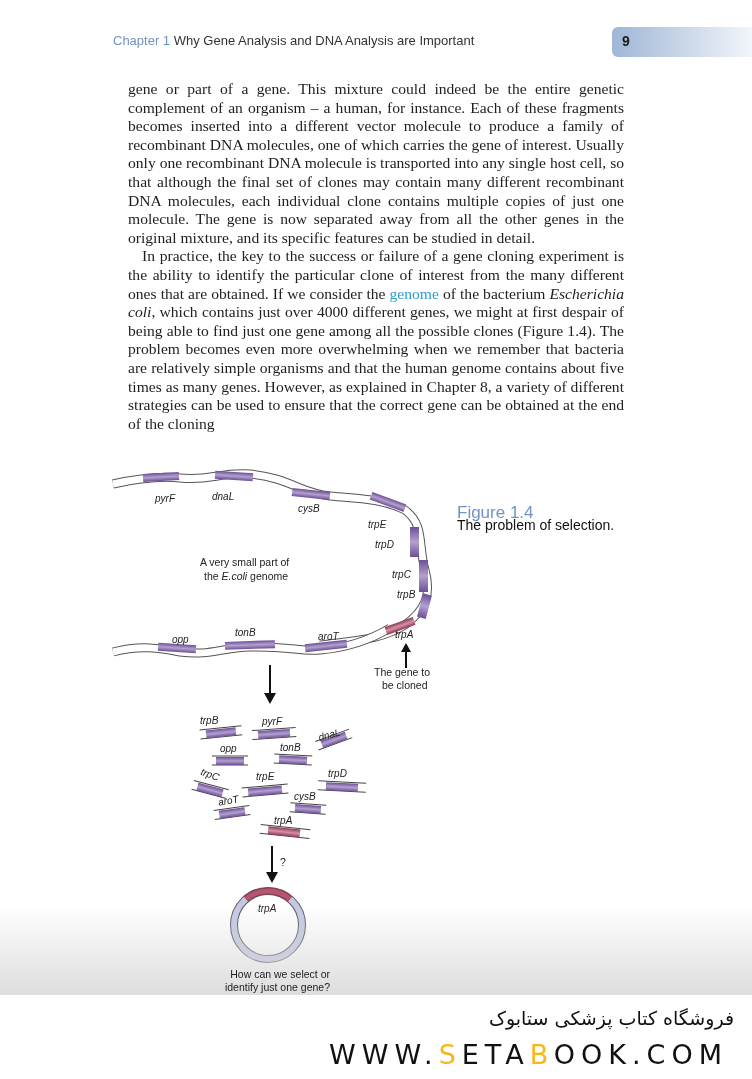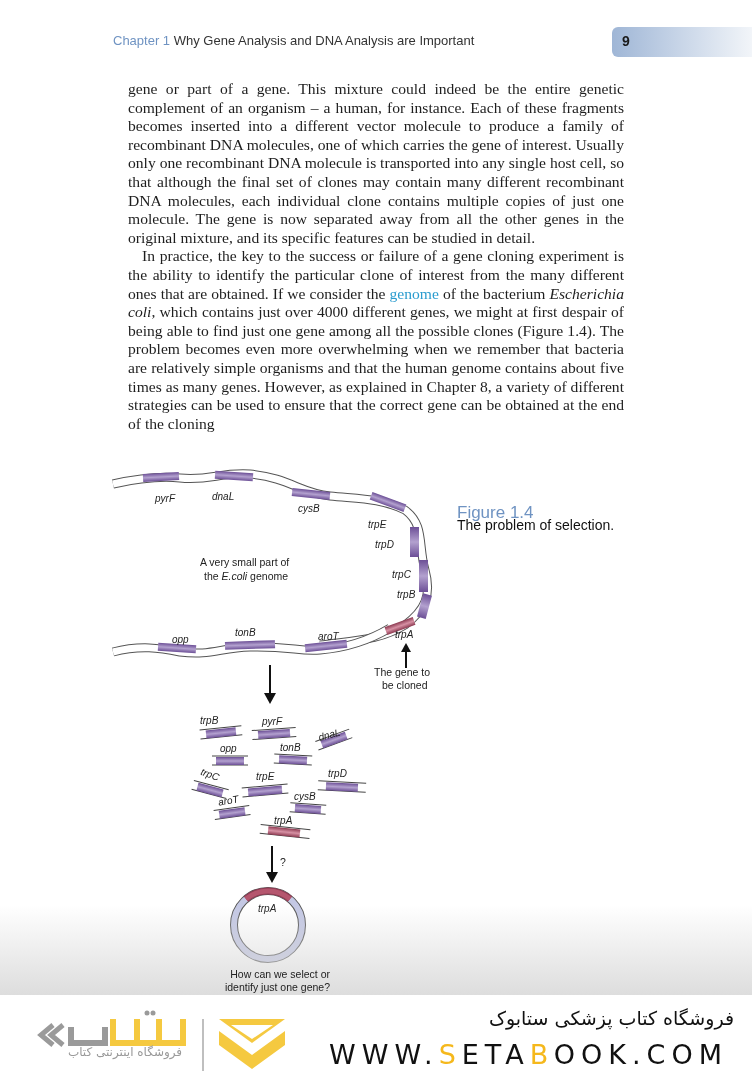--- a/index.html
+++ b/index.html
@@ -199,35 +199,17 @@
 <div class="fade"></div>
 
 <div style="position:absolute;left:0;top:968px;width:752px;text-align:center;">
   <div style="position:absolute;left:210px;top:0;width:120px;text-align:right;font-family:'Liberation Sans',sans-serif;font-size:10.5px;color:#222;line-height:13px;">
     <div>How can we select or</div>
     <div>identify just one gene?</div>
   </div>
 </div>
 
 <div class="footer">
-  <div class="logo-area">
-    <svg width="260" height="70" viewBox="0 0 260 70" xmlns="http://www.w3.org/2000/svg">
-
-      <polyline points="18,20 6,30 18,40" fill="none" stroke="#9a9a9a" stroke-width="5"></polyline>
-      <polyline points="28,20 16,30 28,40" fill="none" stroke="#9a9a9a" stroke-width="5"></polyline>
-
-      <path d="M36,22 L36,38 L70,38 L70,22" fill="none" stroke="#9a9a9a" stroke-width="6"></path>
-      <path d="M78,14 L78,38 L148,38 L148,14 M102,14 L102,38 M124,14 L124,38" fill="none" stroke="#f5c940" stroke-width="6"></path>
-      <circle cx="112" cy="8" r="2.5" fill="#9a9a9a"></circle>
-        <circle cx="118" cy="8" r="2.5" fill="#9a9a9a"></circle>
-      <line x1="168" y1="14" x2="168" y2="66" stroke="#aaa" stroke-width="1.5"></line>
-
-      <polygon points="184,14 250,14 217,38" fill="#f5c940"></polygon>
-      <polygon points="184,26 217,50 250,26 250,40 217,64 184,40" fill="#f5c940"></polygon>
-      <polygon points="196,20 238,20 217,34" fill="#ffffff"></polygon>
-    </svg>
-    <div class="logo-sub">فروشگاه اینترنتی کتاب</div>
-  </div>
   <div class="footer-persian">فروشگاه کتاب پزشکی ستابوک</div>
   <div class="footer-url">
     <span>WWW.</span><span class="hl">S</span><span>ETA</span><span class="hl">B</span><span>OOK.COM</span>
   </div>
 </div>
 
 </body></html>

